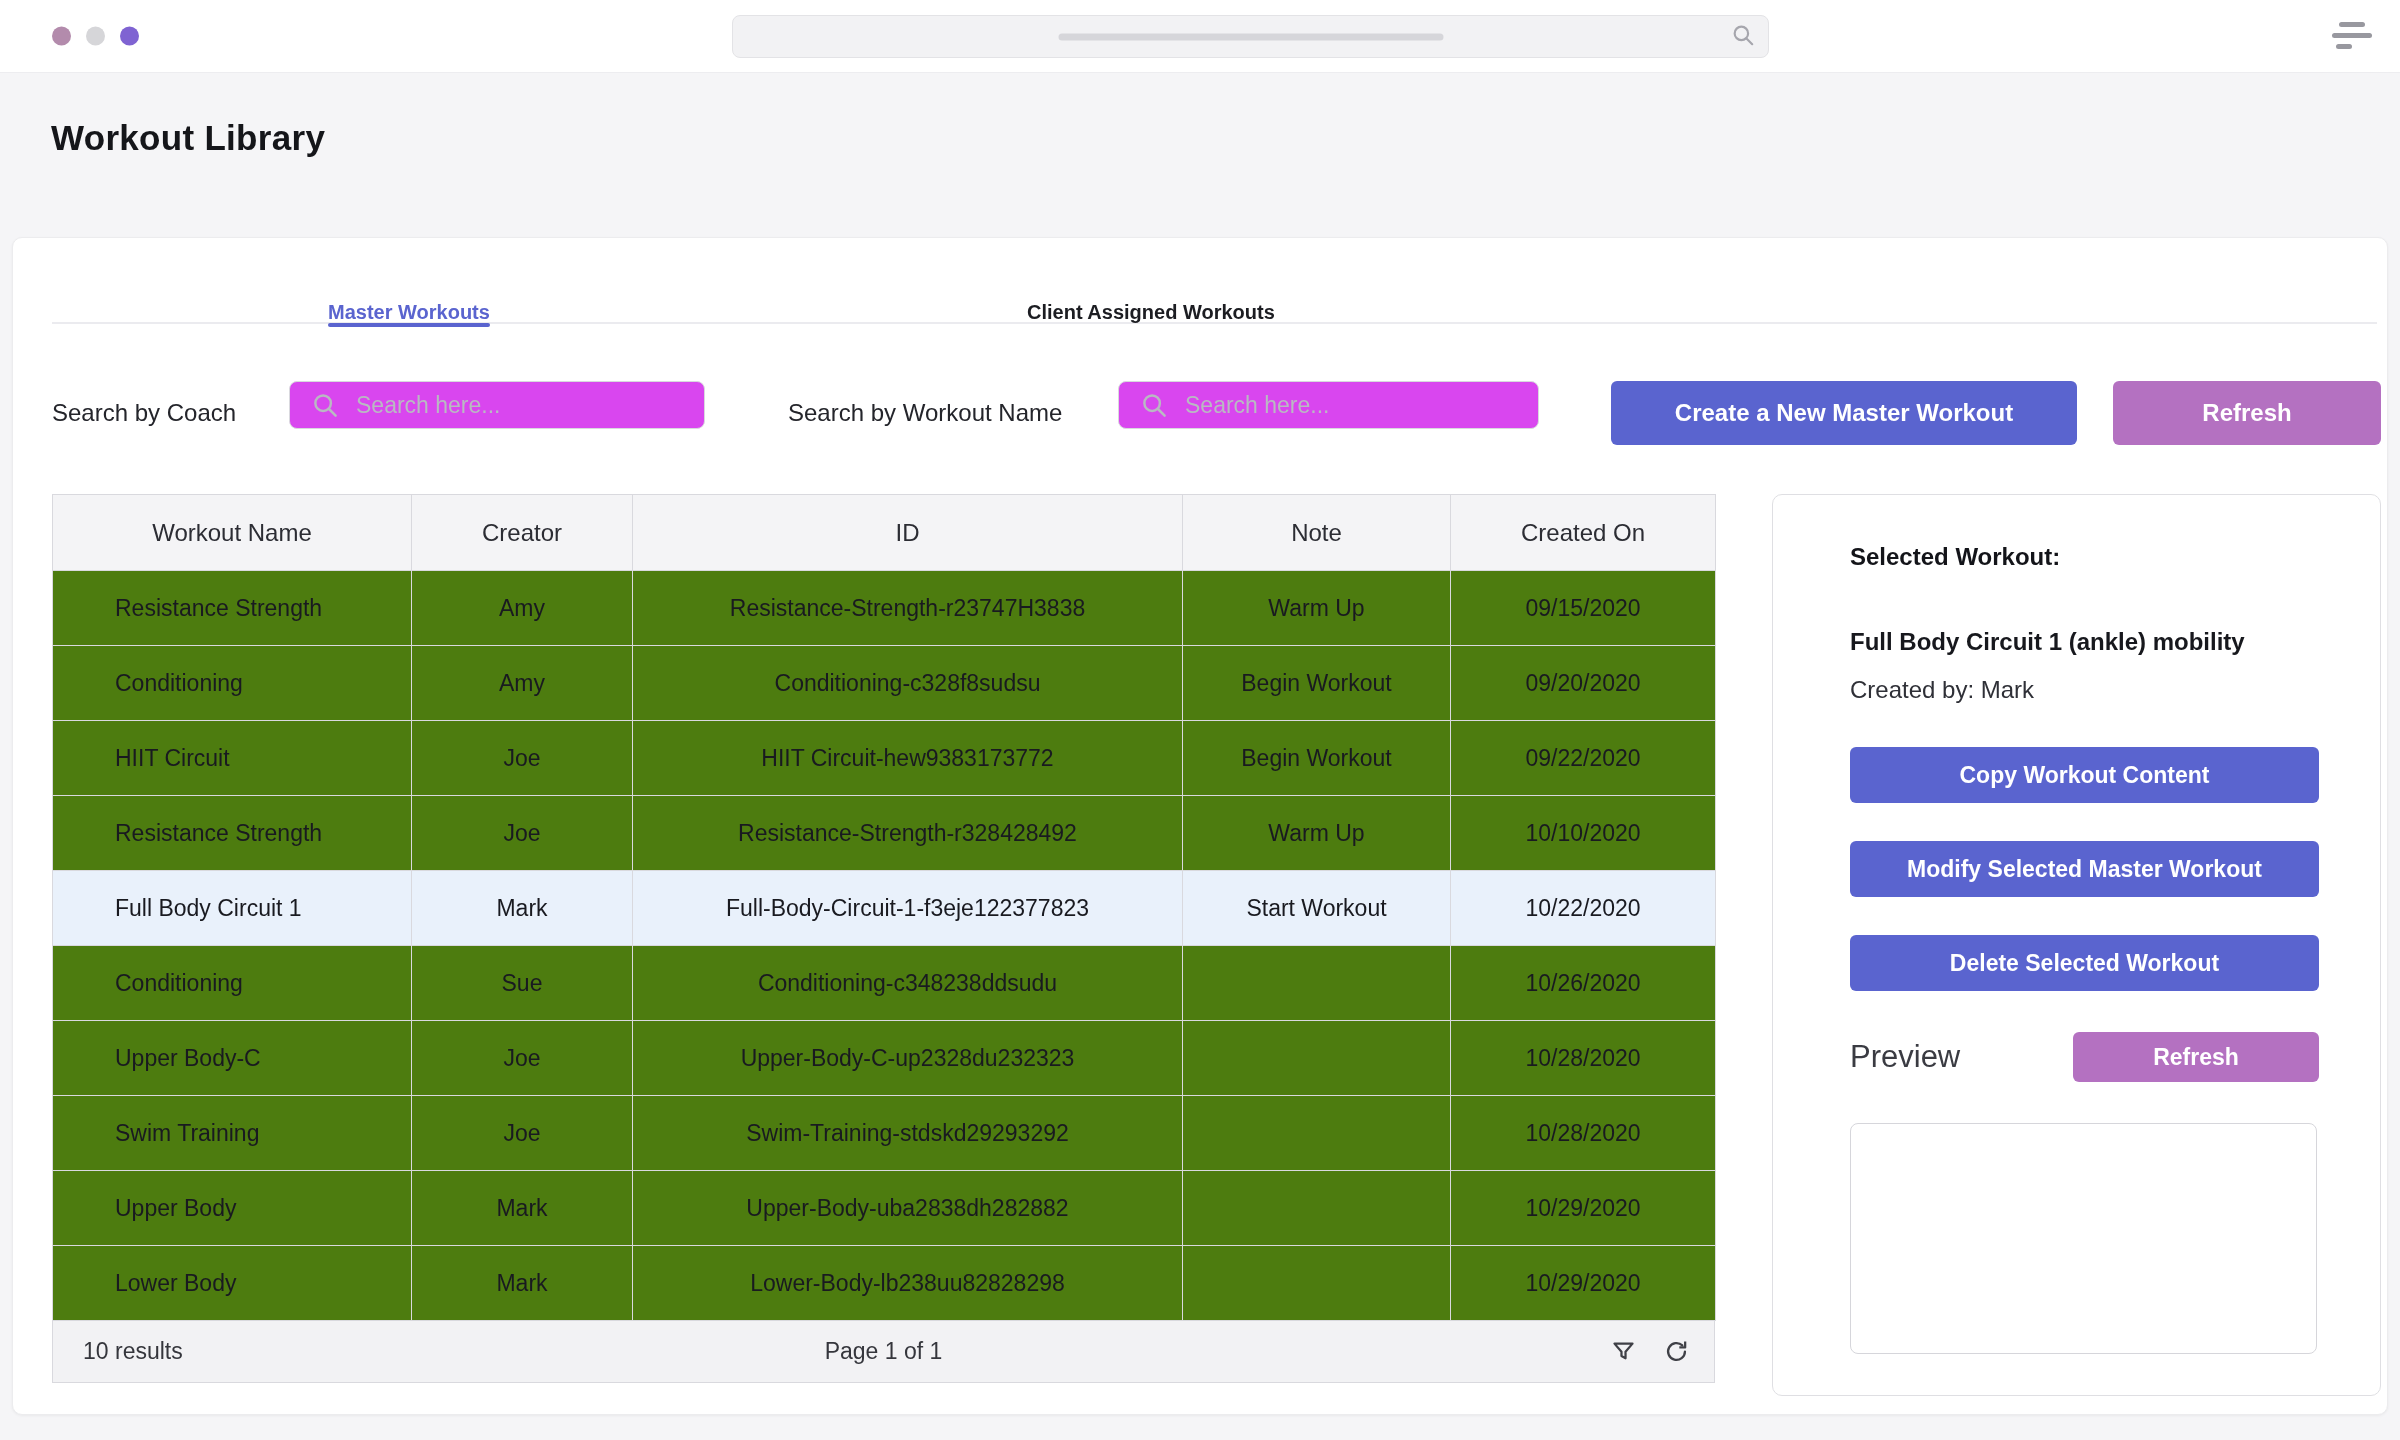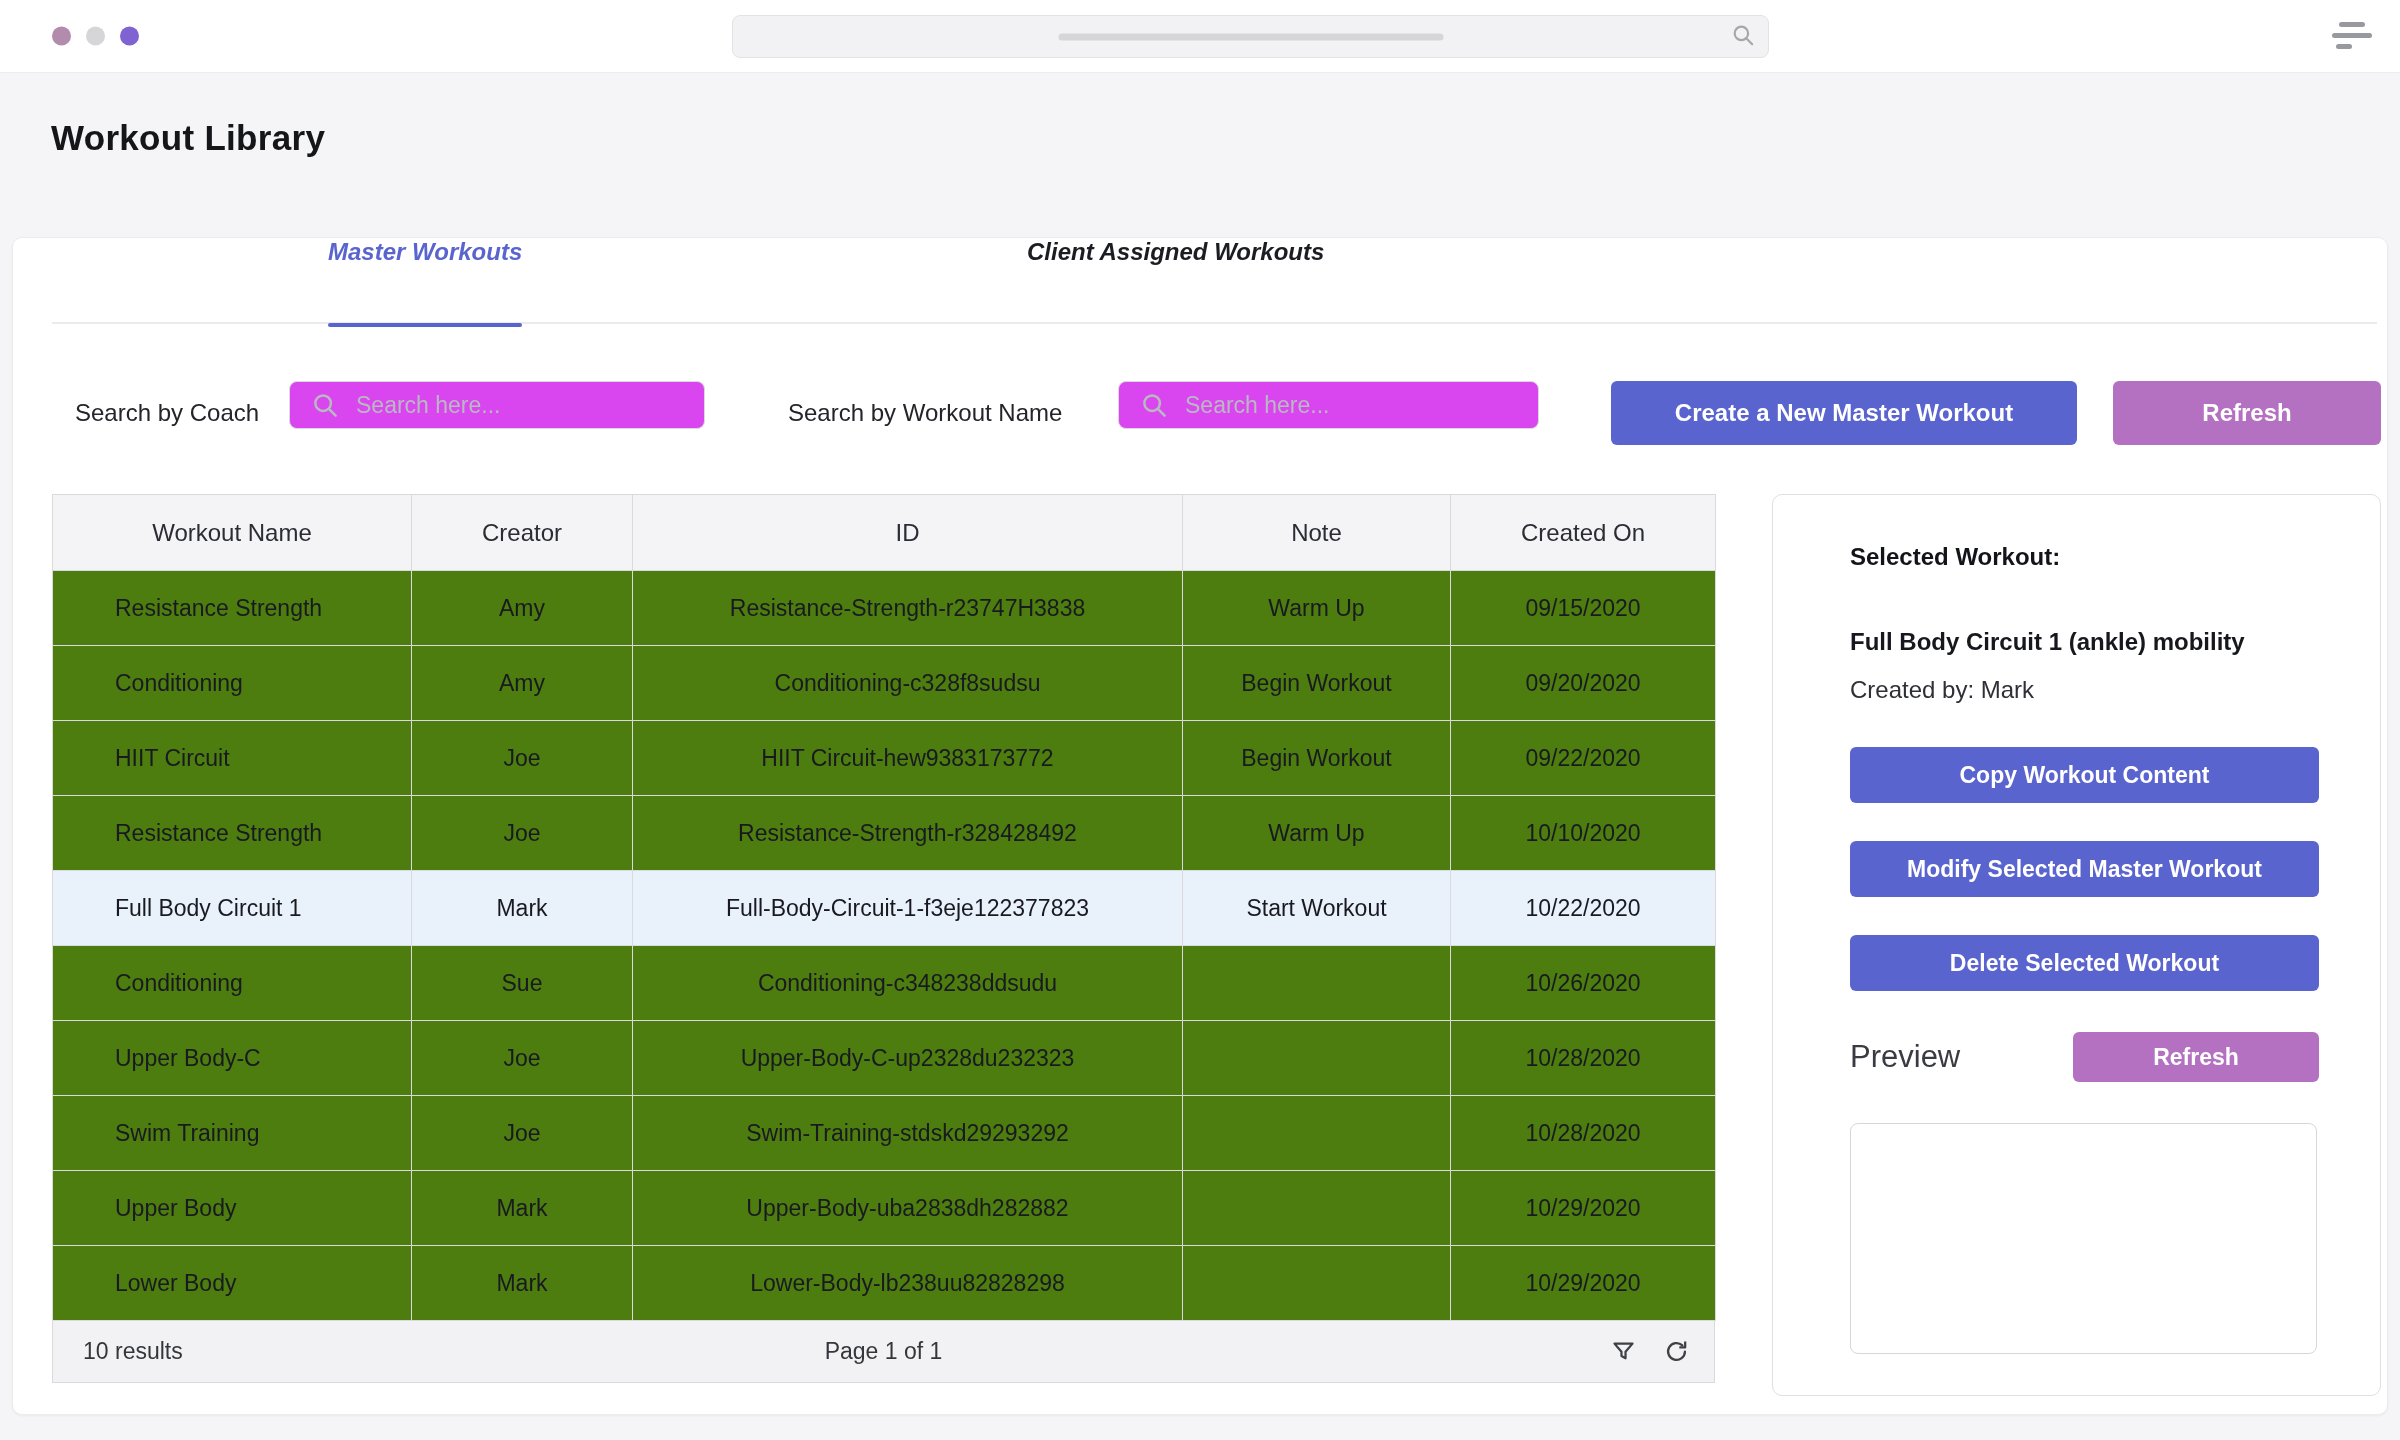--- a/index.html
+++ b/index.html
@@ -36,29 +36,29 @@
   .topbar-menu .b2{width:40px;}
   .topbar-menu .b3{width:16px;align-self:flex-start;margin-left:6px;}
 
   
   .page-title{position:absolute;left:51px;top:118px;font-size:35px;font-weight:600;color:#15161a;letter-spacing:.3px;}
 
   .card{position:absolute;left:12px;top:237px;width:2376px;height:1178px;background:#fff;border:1px solid #ececee;border-radius:10px;box-shadow:0 1px 3px rgba(0,0,0,.05);}
 
   
   .tabs-row{position:absolute;left:39px;right:10px;top:0;height:86px;border-bottom:2px solid #ebebef;}
-  .tab{position:absolute;top:0;height:86px;display:flex;align-items:flex-start;font-size:24px;font-weight:600;color:#1c1d22;cursor:pointer;font-style:italic;}
+  .tab{position:absolute;top:0;height:86px;display:flex;align-items:flex-end;font-size:20px;font-weight:600;color:#1c1d22;cursor:pointer;}
   .tab.t1{left:276px;}
   .tab.t2{left:975px;}
   .tab.active{color:var(--tab-active);}
   .tab.active::after{content:'';position:absolute;left:0;right:0;bottom:-3px;height:4px;border-radius:2px;background:var(--tab-active);}
 
   
   .filter-label{position:absolute;top:143px;height:64px;display:flex;align-items:center;font-size:24px;color:#24252b;}
-  .label-coach{left:39px;margin-left:23px;}
+  .label-coach{left:39px;}
   .label-workout{left:775px;}
   .search-box{position:absolute;top:143px;height:48px;border:1.5px solid #d9d9de;border-radius:8px;background:#d946ef;}
   .search-box.coach{left:276px;width:416px;}
   .search-box.workout{left:1105px;width:421px;}
   .search-box svg{position:absolute;left:20px;top:50%;transform:translateY(-50%);}
   .search-box input{position:absolute;left:64px;top:0;right:10px;height:100%;border:none;outline:none;background:transparent;font-family:"Liberation Sans", sans-serif;font-size:23px;color:#33343a;}
   .search-box input::placeholder{color:#b9b9c2;}
   .btn{border:none;border-radius:6px;color:#fff;font-family:"Liberation Sans", sans-serif;font-weight:600;cursor:pointer;}
   .create-btn{position:absolute;left:1598px;top:143px;width:466px;height:64px;background:var(--accent);font-size:24px;}
   .refresh-btn{position:absolute;left:2100px;top:143px;width:268px;height:64px;background:var(--mauve);font-size:24px;}

